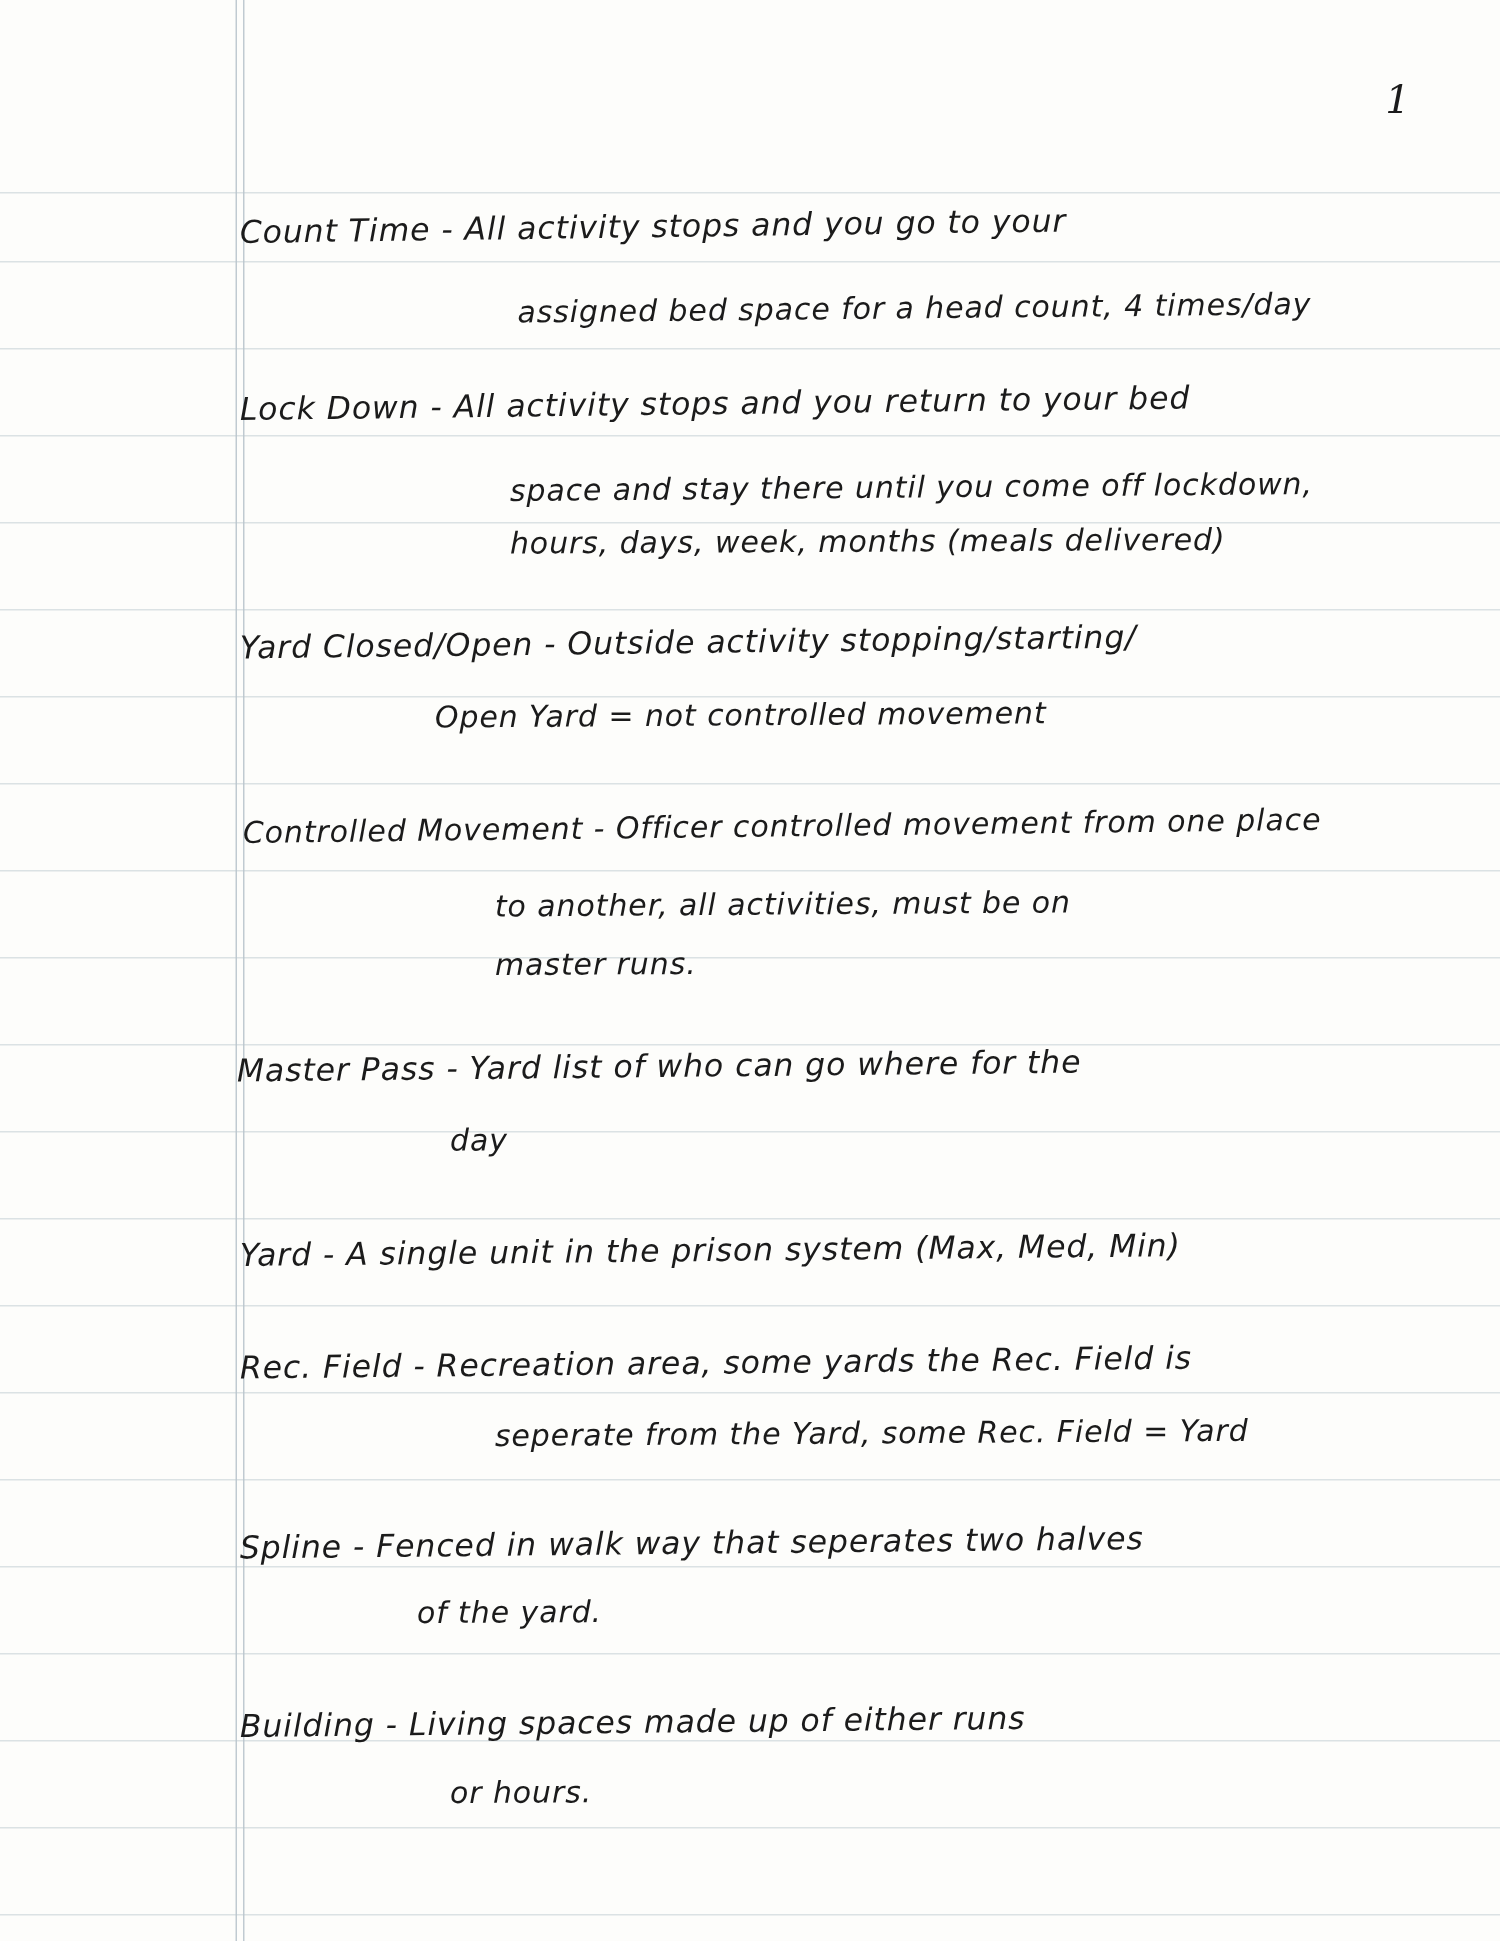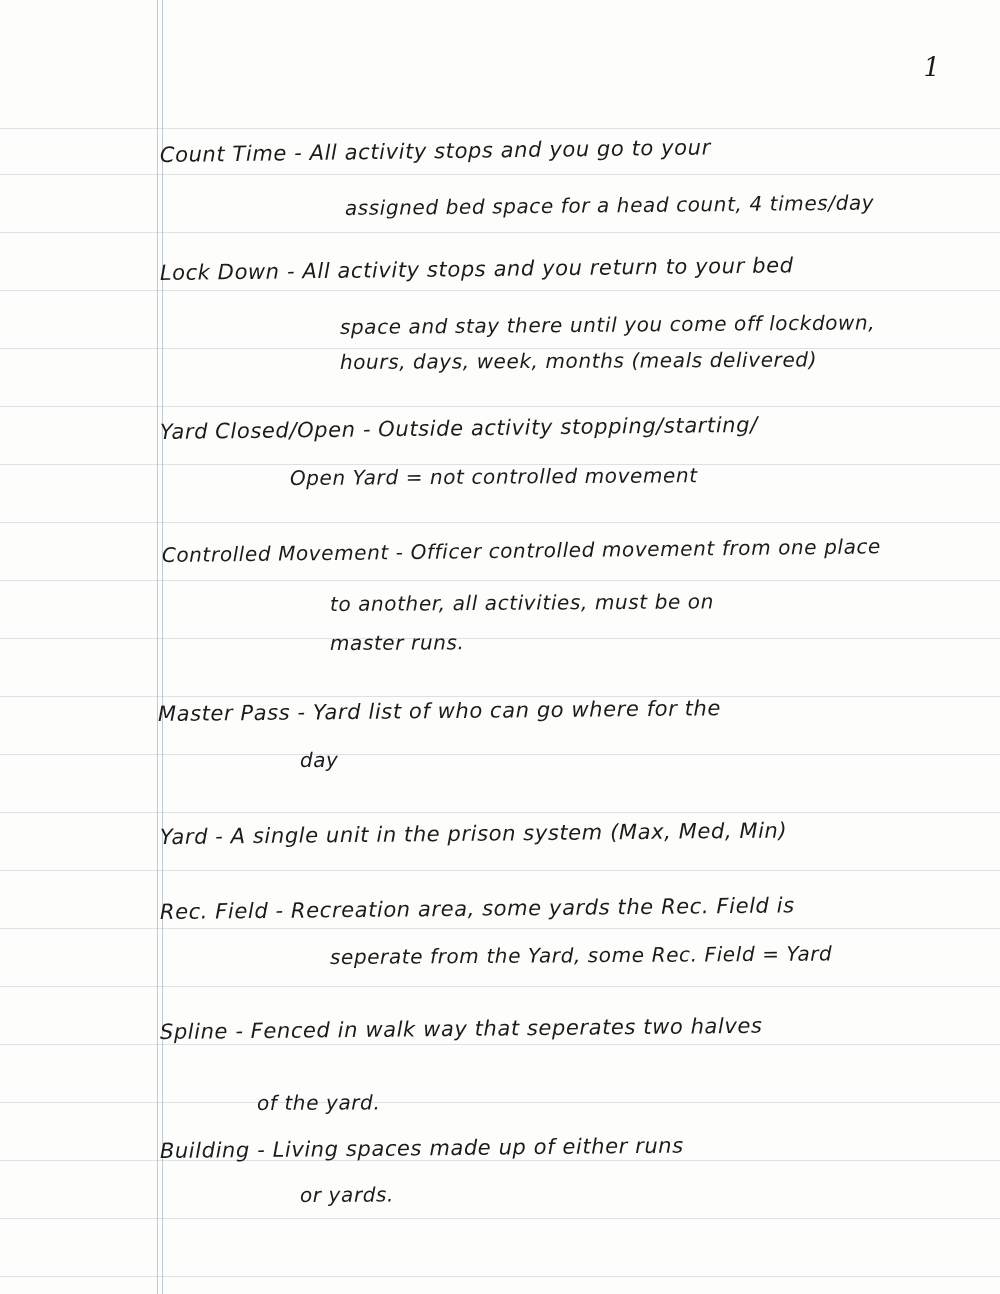--- a/index.html
+++ b/index.html
@@ -113,18 +113,18 @@
 
   <div class="hw l1 line-block" style="top:702px; left:158px; transform:rotate(-0.6deg);">Master Pass - Yard list of who can go where for  the</div>
   <div class="hw l2 line-block" style="top:748px; left:300px; transform:rotate(-0.3deg);font-style:italic;">day</div>
 
   <div class="hw l1 line-block" style="top:825px; left:160px; transform:rotate(-0.6deg);">Yard - A single unit in the prison system (Max, Med, Min)</div>
 
   <div class="hw l1 line-block" style="top:900px; left:160px; transform:rotate(-0.6deg);">Rec. Field - Recreation area, some yards the Rec. Field is</div>
   <div class="hw l2 line-block" style="top:945px; left:330px; transform:rotate(-0.4deg);">seperate from the Yard, some Rec. Field = Yard</div>
 
   <div class="hw l1 line-block" style="top:1020px; left:160px; transform:rotate(-0.6deg);">Spline - Fenced in walk way that seperates two halves</div>
-  <div class="hw l2 line-block" style="top:1063px; left:257px; transform:rotate(-0.3deg);margin-top:28px;">of the yard.</div>
+  <div class="hw l2 line-block" style="top:1063px; left:278px; transform:rotate(-0.3deg);">of the yard.</div>
 
   <div class="hw l1 line-block" style="top:1139px; left:160px; transform:rotate(-0.6deg);">Building - Living spaces made up of either runs</div>
-  <div class="hw l2 line-block" style="top:1183px; left:300px; transform:rotate(-0.3deg);">or yards.</div>
+  <div class="hw l2 line-block" style="top:1183px; left:300px; transform:rotate(-0.3deg);">or hours.</div>
 
 </div>
 
 </body></html>

